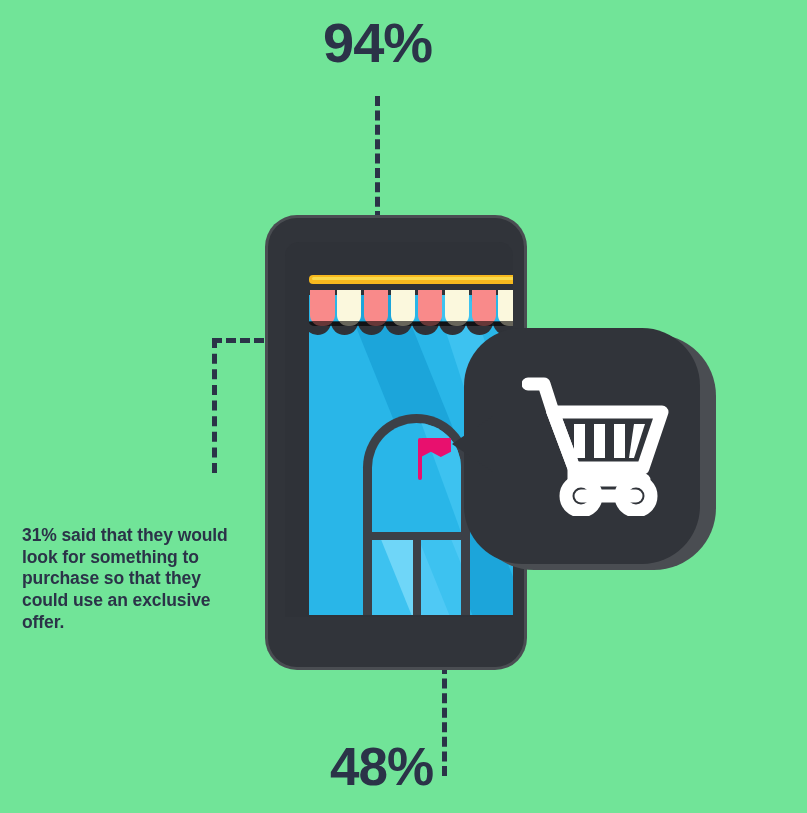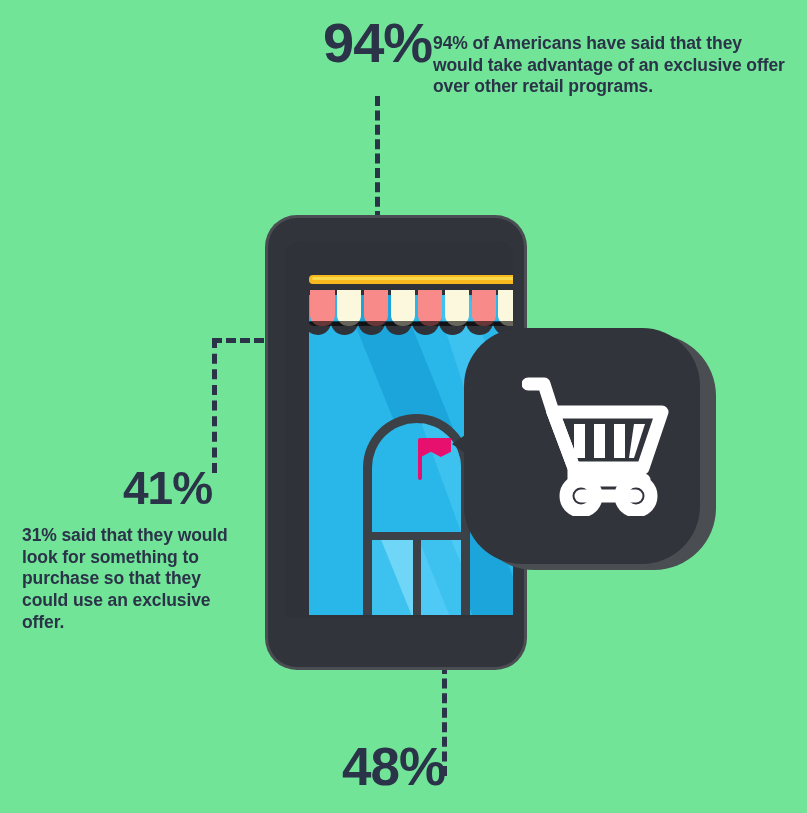--- a/index.html
+++ b/index.html
@@ -16,21 +16,21 @@
   .pct{
     position:absolute;
     font-weight:bold;
     color:#2b3348;
     letter-spacing:-1px;
     line-height:1;
     white-space:nowrap;
   }
   .pct-94{left:323px;top:15px;font-size:56px;}
   .pct-41{left:123px;top:465px;font-size:46px;}
-  .pct-48{left:330px;top:740px;font-size:53px;margin-left:12px;}
+  .pct-48{left:330px;top:740px;font-size:53px;}
 
   .blurb{
     position:absolute;
     color:#2b3348;
     font-weight:bold;
     font-size:17.5px;
     line-height:1.24;
     letter-spacing:-0.1px;
     white-space:pre-line;
   }
@@ -174,24 +174,22 @@
   }
   .cart{position:absolute;left:58px;top:48px;width:148px;height:140px;}
   .cart svg{display:block;width:148px;height:140px;}
 </style>
 </head>
 <body>
 
 <div class="stage">
 
   <div class="pct pct-94">94%</div>
-  <div class="blurb blurb-94">94% of Americans have said that they would take advantage of an exclusive offer over other retail programs.</div>
   <div class="dash-v dash-94"></div>
 
-  <div class="pct pct-41">41%</div>
   <div class="blurb blurb-41">31% said that they would
 look for something to purchase so that they could use an exclusive offer.</div>
   <div class="dash-h dash-41-h"></div>
   <div class="dash-v dash-41-v"></div>
 
   <div class="pct pct-48">48%</div>
   <div class="dash-v dash-48"></div>
 
   <div class="phone">
     <div class="phone-body">

